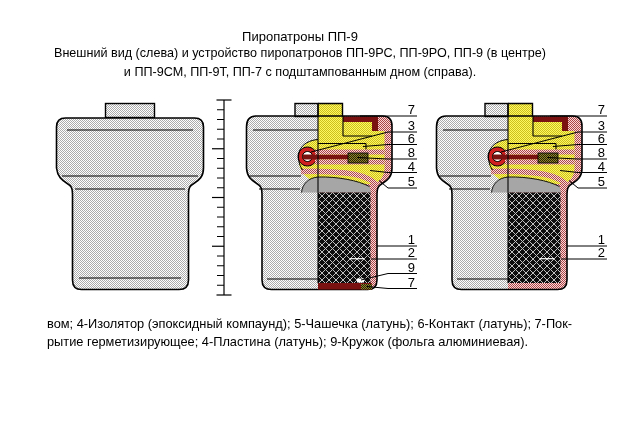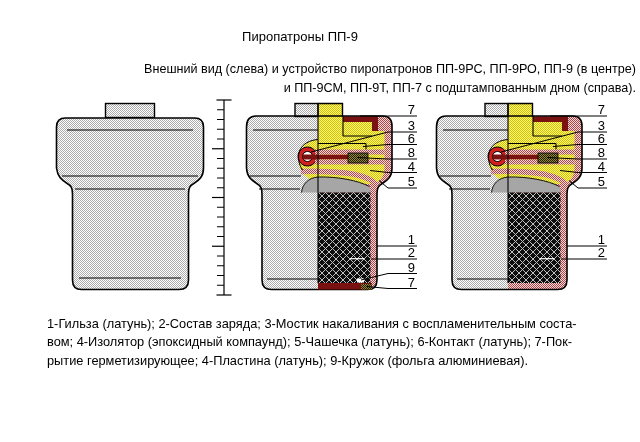--- a/index.html
+++ b/index.html
@@ -1,19 +1,19 @@
 <!DOCTYPE html>
 <html><head>
 <meta charset="utf-8">
 <style>
   html,body{margin:0;padding:0;}
   .page{position:relative;width:640px;height:394px;background:#fff;overflow:hidden;
         font-family:"Liberation Sans",sans-serif;color:#000;}
   .title{position:absolute;left:0;top:29px;width:600px;text-align:center;font-size:13px;}
-  .subtitle{position:absolute;left:0;top:60px;width:600px;text-align:right;font-size:12.6px;line-height:18.5px;margin-left:36px;}
+  .subtitle{position:absolute;left:0;top:44px;width:600px;text-align:center;font-size:12.6px;line-height:18.5px;}
   .caption{position:absolute;left:47px;top:315px;width:560px;font-size:12.8px;line-height:18.3px;}
   svg{position:absolute;left:0;top:0;}
   .callout-num{font-family:"Liberation Sans",sans-serif;font-size:13px;}
 </style>
 </head>
 <body>
 
 <div class="page">
   <div class="title">Пиропатроны ПП-9</div>
   <div class="subtitle">
@@ -163,17 +163,16 @@
       <text x="605" y="142.5" text-anchor="end">6</text>
       <text x="605" y="157" text-anchor="end">8</text>
       <text x="605" y="170.5" text-anchor="end">4</text>
       <text x="605" y="186" text-anchor="end">5</text>
       <text x="605" y="244" text-anchor="end">1</text>
       <text x="605" y="257" text-anchor="end">2</text>
     </g>
   </svg>
 
   <div class="caption">
-    <div>1-Гильза (латунь); 2-Состав заряда; 3-Мостик накаливания с воспламенительным соста-</div>
     <div>вом; 4-Изолятор (эпоксидный компаунд); 5-Чашечка (латунь); 6-Контакт (латунь); 7-Пок-</div>
     <div>рытие герметизирующее; 4-Пластина (латунь); 9-Кружок (фольга алюминиевая).</div>
   </div>
 </div>
 
 </body></html>

